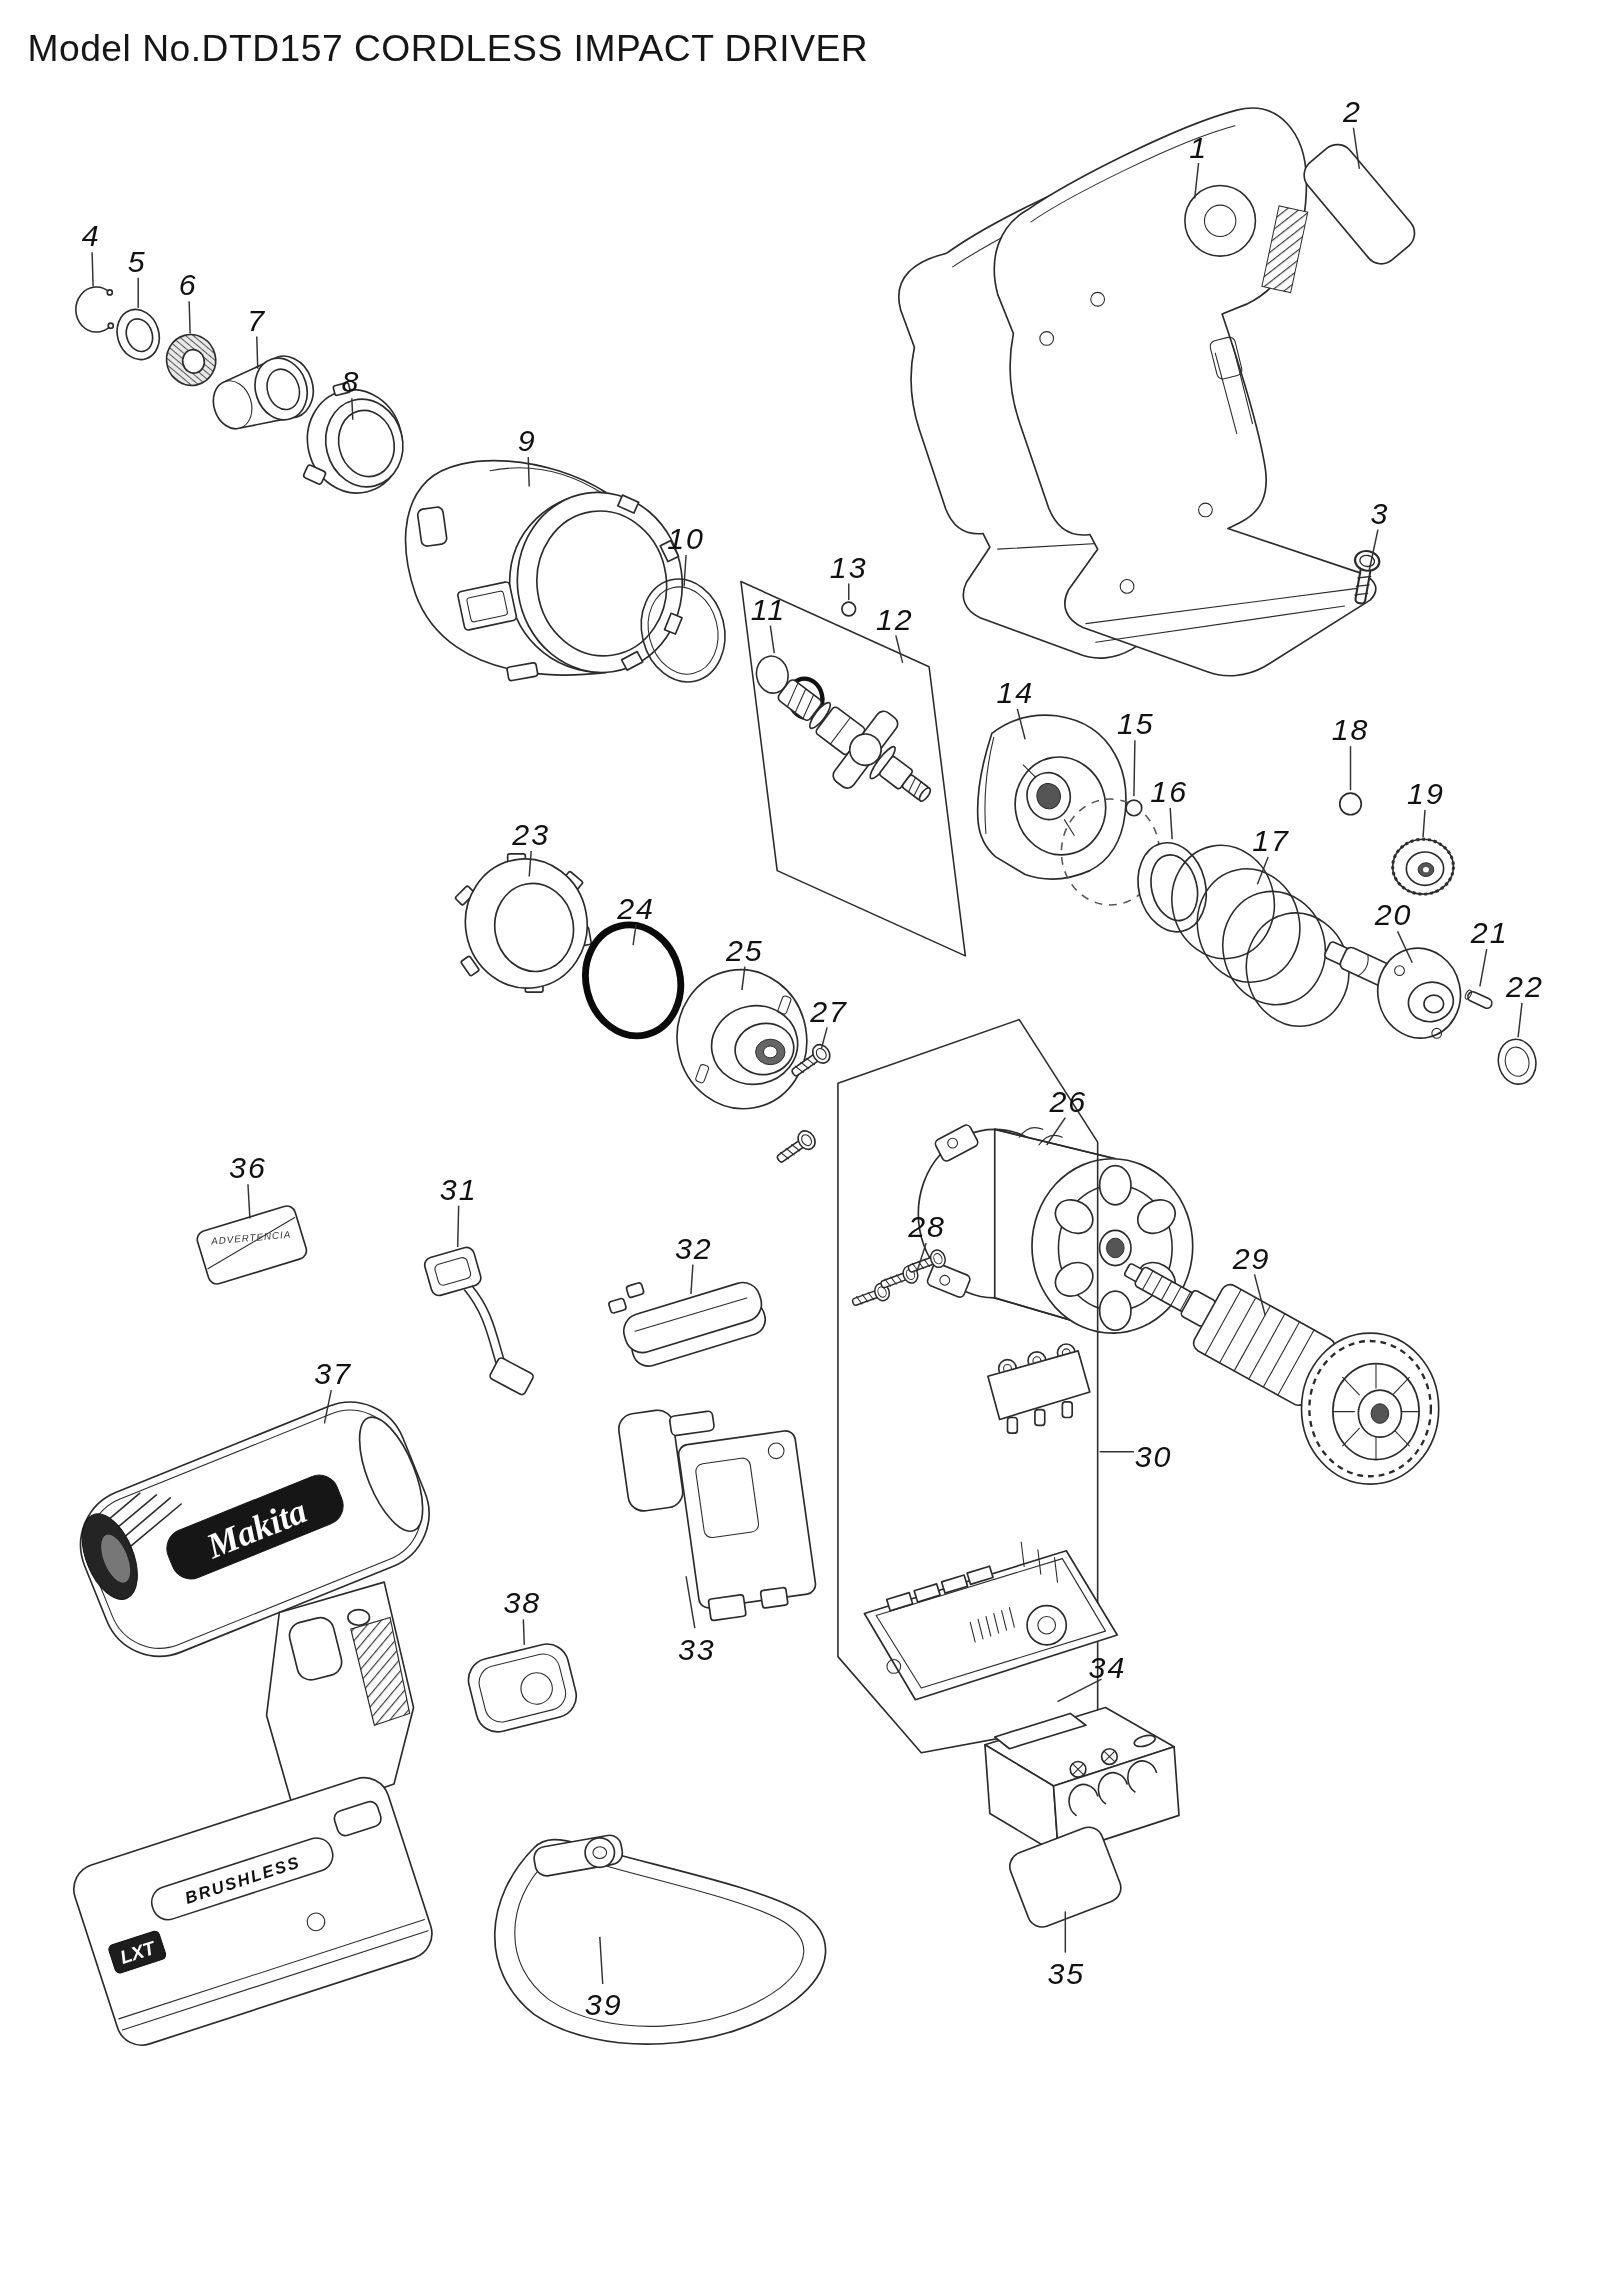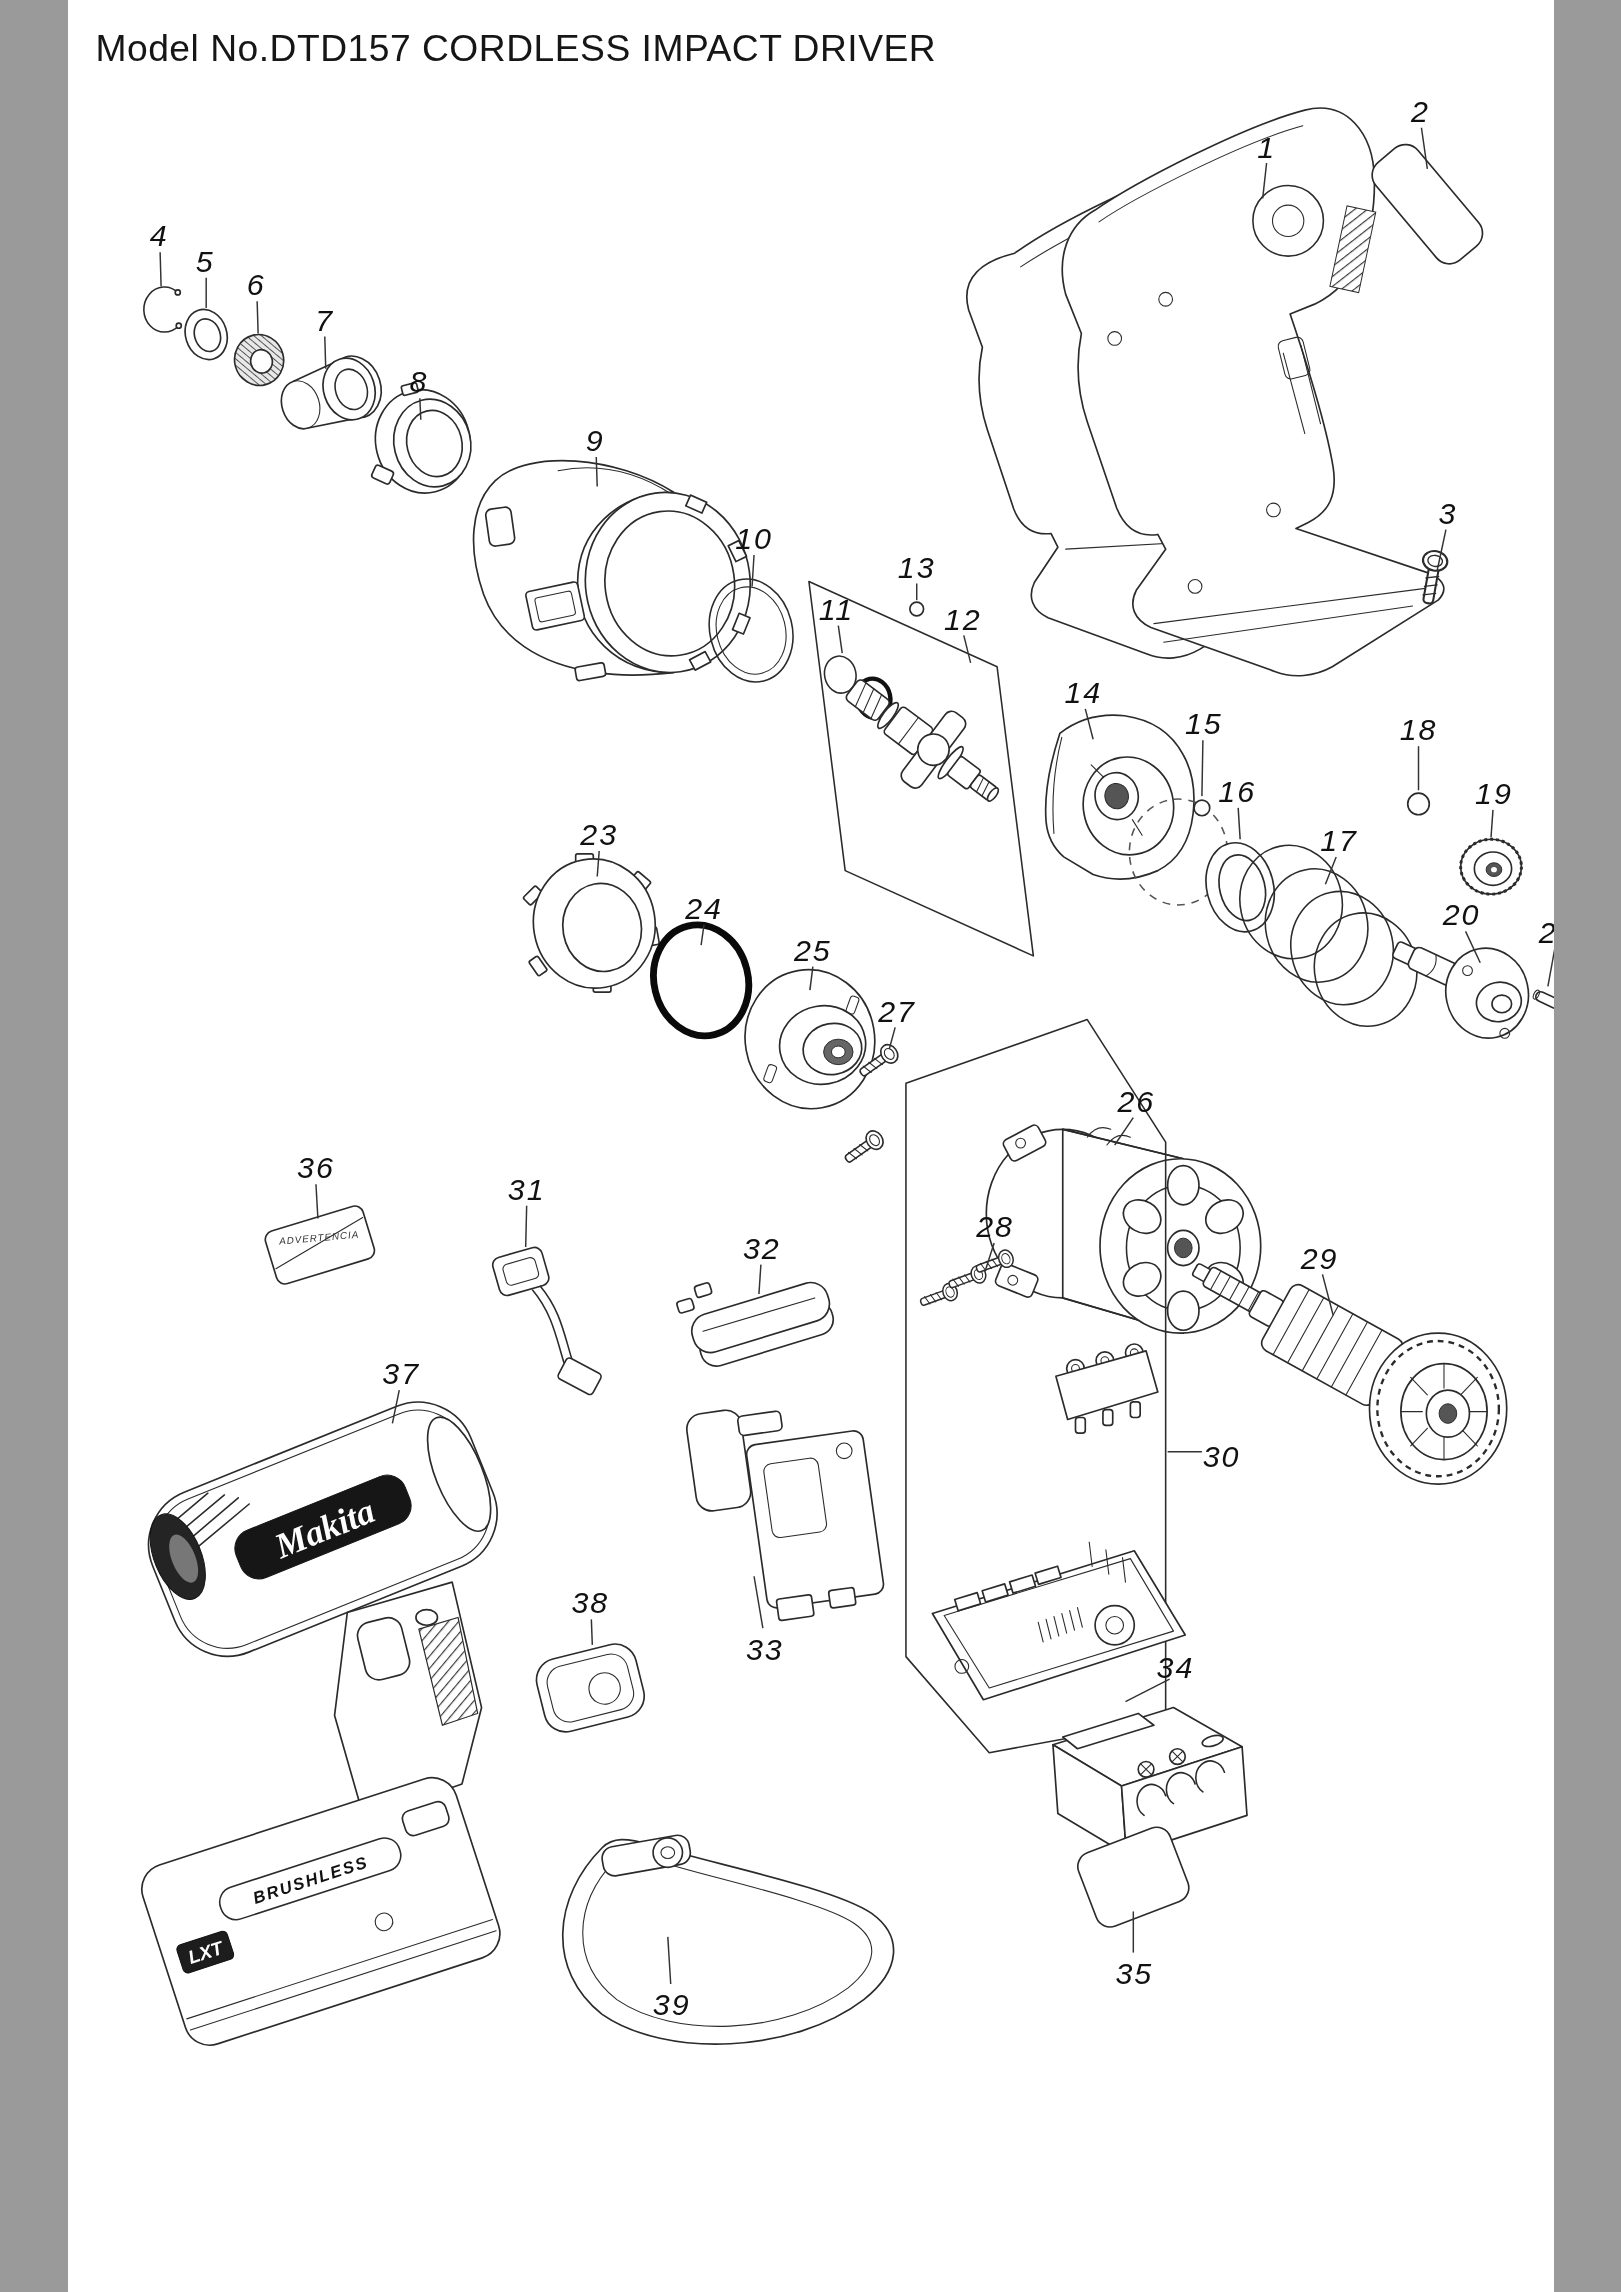--- a/index.html
+++ b/index.html
@@ -1,16 +1,16 @@
 <!DOCTYPE html>
 <html><head>
 <meta charset="utf-8">
 <style>
   html,body{margin:0;padding:0;background:#9a9a9a;}
-  .page{position:relative;width:1486px;height:2293px;background:#ffffff;margin:0 auto;overflow:hidden;}
+  .page{position:relative;width:1621px;height:2293px;background:#ffffff;margin:0 auto;overflow:hidden;}
   svg{position:absolute;inset:0;}
   svg *{vector-effect:none;}
   .fw{fill:#ffffff;stroke:#2b2b2b;stroke-width:1.7;stroke-linejoin:round;stroke-linecap:round;}
   .ln{fill:none;stroke:#2b2b2b;stroke-width:1.6;stroke-linejoin:round;stroke-linecap:round;}
   .thin{stroke-width:1.1;}
   .leader{stroke:#333333;stroke-width:1.5;fill:none;}
   .pn{font:italic 31px "Liberation Sans", sans-serif;letter-spacing:2px;fill:#111111;}
   .title-text{font:38px "Liberation Sans", sans-serif;letter-spacing:.5px;fill:#161616;}
   .brushless{font:italic bold 17px "Liberation Sans", sans-serif;letter-spacing:2px;fill:#111;}
   .lxt{font:italic bold 19px "Liberation Sans", sans-serif;fill:#fff;}

